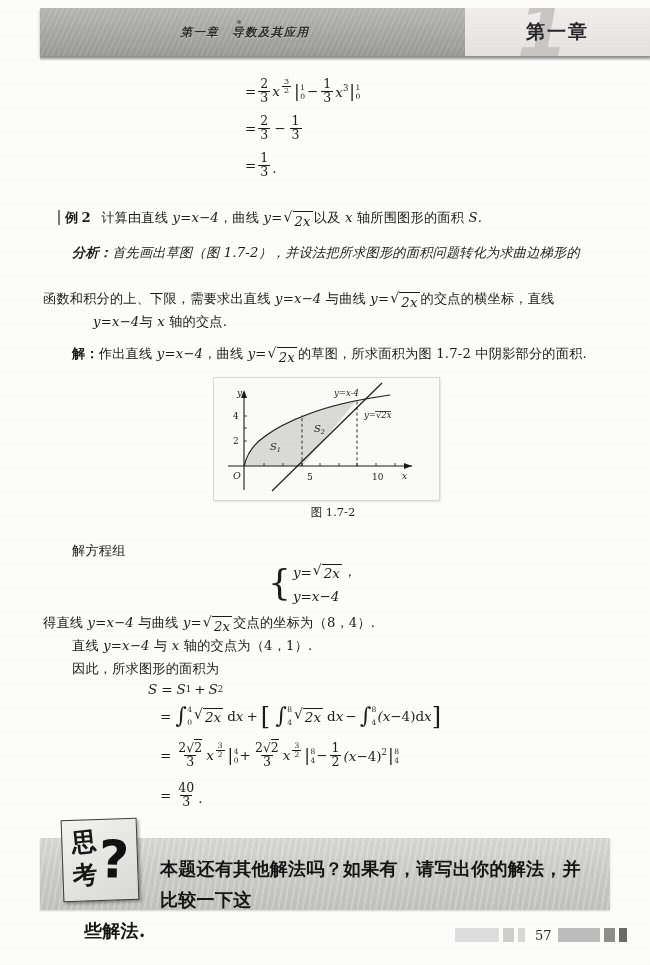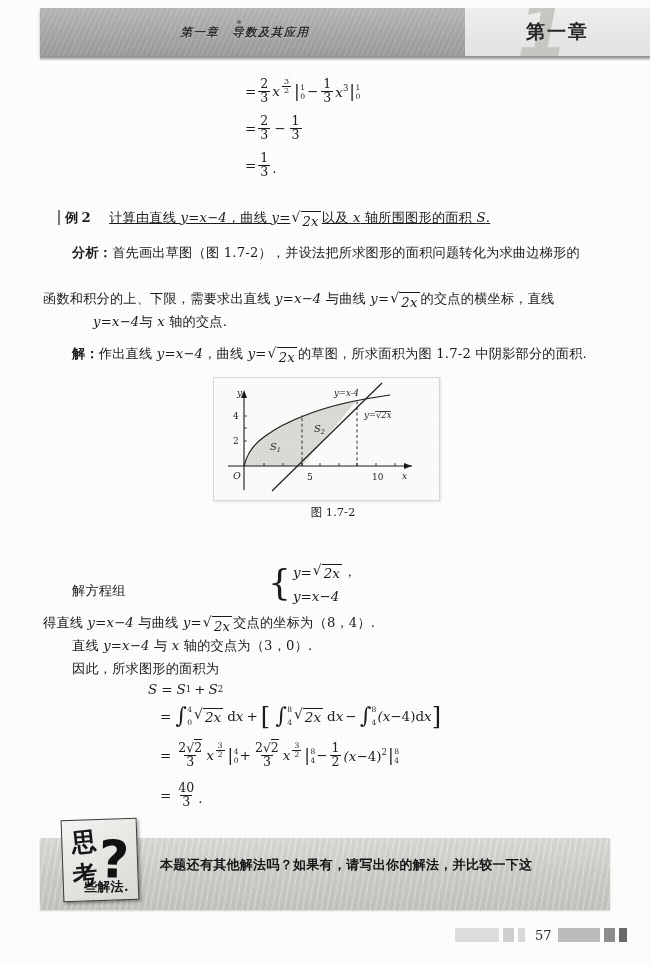--- a/index.html
+++ b/index.html
@@ -135,21 +135,21 @@
   .think-icon .c1{left:9px;top:5px;font-size:25px;transform:rotate(-4deg);}
   .think-icon .c2{left:9px;top:38px;font-size:25px;transform:rotate(-4deg);}
   .think-icon .qm{
     position:absolute;left:36px;top:14px;font-size:52px;font-weight:bold;
     font-family:"DejaVu Sans","Liberation Sans",sans-serif;color:#111;
     line-height:1;transform:rotate(3deg);
   }
   .think-text{
     position:absolute;left:120px;top:16px;width:430px;
     font-family:"DejaVu Serif","Liberation Serif",serif;
-    font-weight:bold;font-size:13px;line-height:1.72;color:#151515;
+    font-weight:bold;font-size:18px;line-height:1.72;color:#151515;
     letter-spacing:.3px;
   }
   .think-text .l2{margin-left:-76px;}
 
   
   .footer{position:absolute;left:455px;top:924px;width:195px;height:22px;
           display:flex;align-items:center;}
   .fblk{height:14px;margin-right:4px;}
   .fnum{font-family:"DejaVu Serif","Liberation Serif",serif;font-size:13px;
         color:#2a2a2a;margin:0 6px;}
@@ -219,27 +219,27 @@
     <span>=</span>
     <span class="frac">
       <span class="num">1</span>
       <span class="den">3</span>
     </span>
     <span style="align-self:flex-end;padding-bottom:2px;">.</span>
   </div>
 
   <div class="body-text" style="left:58px;top:208px;width:560px;">
     <span class="bold" style="border-left:2px solid #7a7a7a;padding-left:5px;">例</span><span class="bold" style="margin-left:3px;">2</span>
-    <span style="margin-left:14px;text-decoration:underline;"><span>计算由直线 </span><i class="v">y=x−4</i><span>，曲线 </span><i class="v">y=</i><span class="sqrt">
+    <span style="margin-left:6px;"><span>计算由直线 </span><i class="v">y=x−4</i><span>，曲线 </span><i class="v">y=</i><span class="sqrt">
           <span class="rad">√</span>
           <span class="arg">2x</span>
         </span><span>以及 </span><i class="v">x</i><span> 轴所围图形的面积 </span><i class="v">S</i><span>.</span></span>
   </div>
 
-  <div class="body-text" style="left:72px;top:243px;width:545px;">
+  <div class="body-text" style="left:72px;top:243px;width:545px;font-style:italic;">
     <span class="bold">分析：</span><span>首先画出草图（图 1.7-2），并设法把所求图形的面积问题转化为求曲边梯形的</span>
   </div>
   <div class="body-text" style="left:43px;top:289px;width:580px;">
     <span>函数和积分的上、下限，需要求出直线 </span><i class="v">y=x−4</i><span> 与曲线 </span><i class="v">y=</i><span class="sqrt">
         <span class="rad">√</span>
         <span class="arg">2x</span>
       </span><span>的交点的横坐标，直线</span>
   </div>
   <div class="body-text" style="left:61px;top:312px;width:560px;margin-left:32px;">
     <i class="v">y=x−4</i><span>与 </span><i class="v">x</i><span> 轴的交点.</span>
@@ -301,21 +301,21 @@
       <text x="56" y="72" font-size="10" font-style="italic" font-family="DejaVu Serif, serif" fill="#1b1b1b">S<tspan font-size="6.5" dy="2">1</tspan></text>
       <text x="100" y="54" font-size="10" font-style="italic" font-family="DejaVu Serif, serif" fill="#1b1b1b">S<tspan font-size="6.5" dy="2">2</tspan></text>
 
       <text x="120" y="18" font-size="8.5" font-style="italic" font-family="DejaVu Serif, serif" fill="#1b1b1b">y=x-4</text>
       <text x="150" y="40" font-size="8.5" font-style="italic" font-family="DejaVu Serif, serif" fill="#1b1b1b">y=√2x</text>
       <line x1="161" y1="33.5" x2="177" y2="33.5" stroke="#1b1b1b" stroke-width=".8"></line>
     </svg>
   </div>
   <div class="figcap">图 1.7-2</div>
 
-  <div class="body-text" style="left:72px;top:541px;margin-top:40px;">解方程组</div>
+  <div class="body-text" style="left:72px;top:541px;">解方程组</div>
 
   <div style="position:absolute;left:268px;top:563px;display:flex;align-items:center;">
     <span class="big" style="font-size:36px;font-weight:200;line-height:.85;">{</span>
     <div style="display:flex;flex-direction:column;gap:7px;margin-left:2px;">
       <div style="display:flex;align-items:center;font-size:13.5px;">
         <i class="v">y=</i>
         <span class="sqrt">
             <span class="rad">√</span>
             <span class="arg">2x</span>
           </span>
@@ -327,21 +327,21 @@
     </div>
   </div>
 
   <div class="body-text" style="left:43px;top:613px;width:570px;">
     <span>得直线 </span><i class="v">y=x−4</i><span> 与曲线 </span><i class="v">y=</i><span class="sqrt">
         <span class="rad">√</span>
         <span class="arg">2x</span>
       </span><span>交点的坐标为（8，4）.</span>
   </div>
   <div class="body-text" style="left:72px;top:636px;width:545px;">
-    <span>直线 </span><i class="v">y=x−4</i><span> 与 </span><i class="v">x</i><span> 轴的交点为（3，0）.</span>
+    <span>直线 </span><i class="v">y=x−4</i><span> 与 </span><i class="v">x</i><span> 轴的交点为（4，1）.</span>
   </div>
   <div class="body-text" style="left:72px;top:659px;width:545px;">因此，所求图形的面积为</div>
 
   <div class="mrow" style="left:148px;top:681px;">
     <i class="v">S</i>
     <span style="margin:0 4px;">=</span>
     <i class="v">S</i>
       <sub class="sub">1</sub>
     <span style="margin:0 3px;">+</span>
     <i class="v">S</i>

